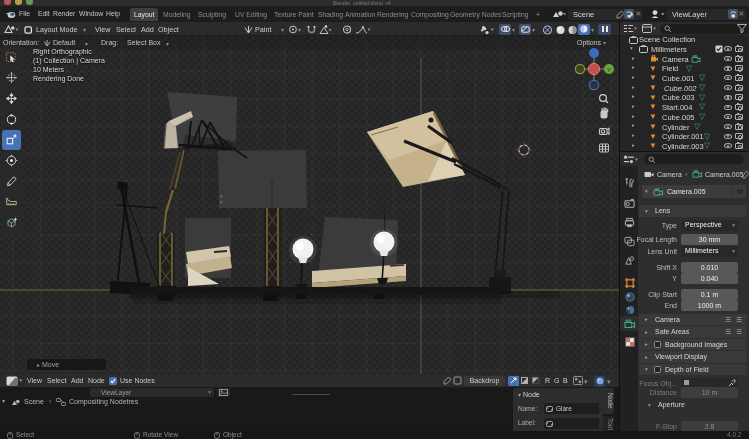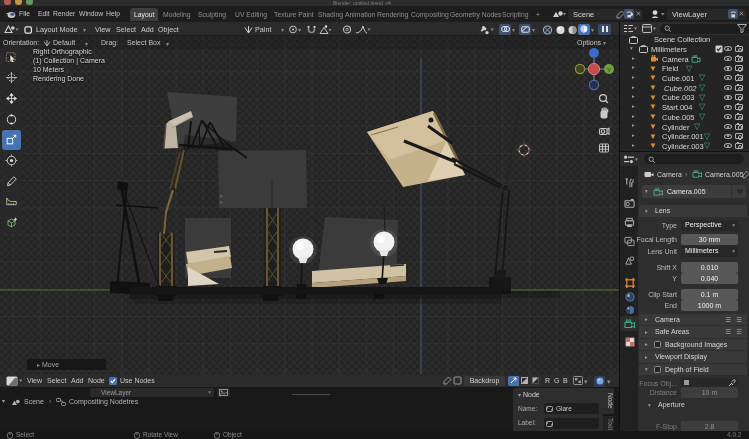--- a/index.html
+++ b/index.html
@@ -617,21 +617,21 @@
           <path d="M0.5 0.5 L9.5 0.5 L6 4.5 L6 8 L4 8.5 L4 4.5 Z" fill="none" stroke="#c0c0c0" stroke-width="0.9"></path>
         </svg>
   </div>
   <div id="orows">
 
   <div class="orow" style="top:12.5px;">
     <svg class="abs" style="left:9px;top:1px;" width="9" height="8" viewBox="0 0 9 8">
             <rect x="0.5" y="1.5" width="8" height="6" rx="1" fill="none" stroke="#c9c9c9" stroke-width="1"></rect>
             <path d="M2.5 1.5 L3.2 0.3 L5.8 0.3 L6.5 1.5" fill="none" stroke="#c9c9c9" stroke-width="1"></path>
           </svg>
-    <span class="nm" style="left:34px;">Scene Collection</span>
+    <span class="nm" style="left:19px;">Scene Collection</span>
   </div>
   <div class="orow" style="top:22.2px;">
     <span class="abs" style="left:10px;top:1px;color:#9a9a9a;font-size:5.5px;">▾</span>
     <svg class="abs" style="left:19px;top:1px;" width="9" height="8" viewBox="0 0 9 8">
             <rect x="0.5" y="1.5" width="8" height="6" rx="1" fill="none" stroke="#c9c9c9" stroke-width="1"></rect>
             <path d="M2.5 1.5 L3.2 0.3 L5.8 0.3 L6.5 1.5" fill="none" stroke="#c9c9c9" stroke-width="1"></path>
           </svg>
     <span class="nm" style="left:31px;">Millimeters</span>
     <svg class="abs" style="left:95px;top:1.2px;" width="8" height="8" viewBox="0 0 8 8">
             <rect x="0.5" y="0.5" width="7" height="7" rx="1" fill="#cfcfcf"></rect>

